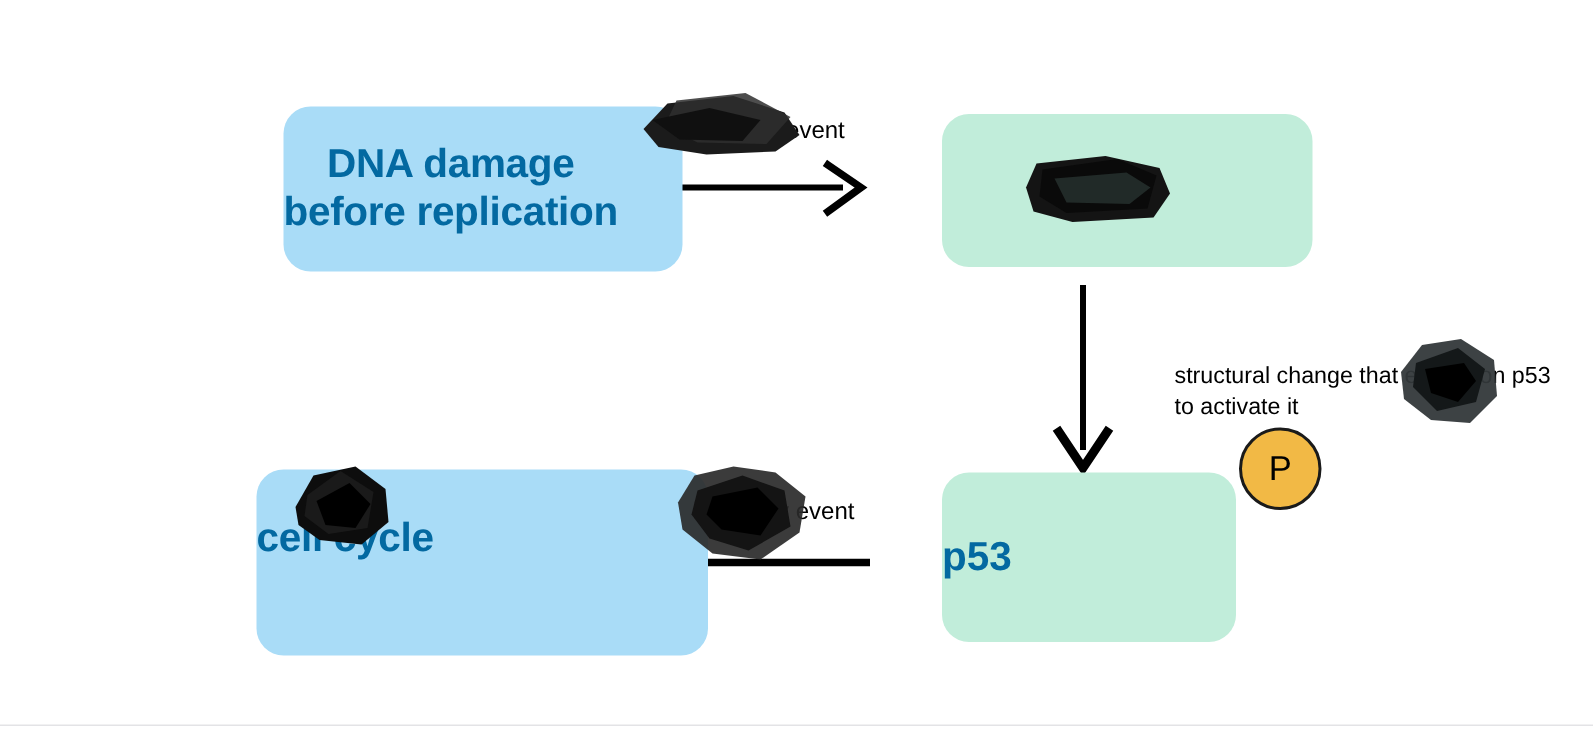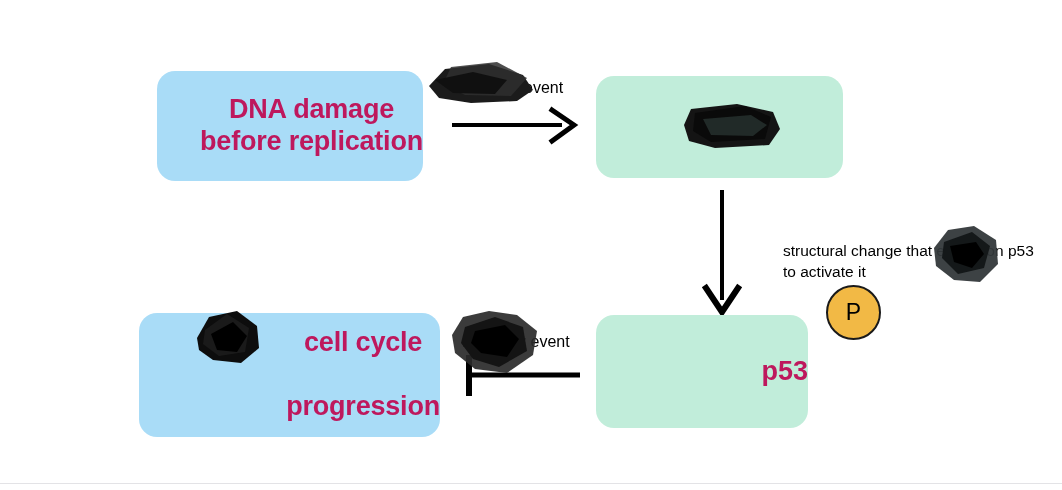--- a/index.html
+++ b/index.html
@@ -22,45 +22,46 @@
     background: #ffffff;
   }
 
   
   .node {
     position: absolute;
     box-sizing: border-box;
     border-radius: 18px;
     display: flex;
     align-items: center;
-    justify-content: flex-end;
+    justify-content: flex-start;
     text-align: center;
-    color: #be185d;
+    color: #0369a1;
     line-height: 1.18;
     user-select: none;
+    margin-left: 32px;
   }
   .node-blue  { background: #a9dcf7; }
   .node-green { background: #c1edda; }
 
   #node-dna-damage {
     left: 157px; top: 71px;
     width: 266px; height: 110px;
     font-size: 27px;
     font-weight: bold;
     letter-spacing: -0.2px;
   }
   #node-upstream {
     left: 596px; top: 76px;
     width: 247px; height: 102px;
     font-size: 26px;
     font-weight: bold;
   }
   #node-p53 {
     left: 596px; top: 315px;
-    width: 212px; height: 113px;
+    width: 196px; height: 113px;
     font-size: 27px;
     font-weight: bold;
   }
   #node-cellcycle {
     left: 139px; top: 313px;
     width: 301px; height: 124px;
     font-size: 27px;
     font-weight: bold;
     letter-spacing: -0.2px;
   }
@@ -162,21 +163,20 @@
   </div>
 
   <div class="node node-green" id="node-p53">
     <span>p53</span>
   </div>
 
   <div class="node node-blue" id="node-cellcycle">
     <span>
       <span>cell cycle</span><br>
       <br>
-      <span>progression</span>
     </span>
   </div>
 
   <div class="edge-label" id="label-activating">activating event</div>
 
   <div class="edge-label" id="label-inhibitory">inhibitory event</div>
 
   <div id="caption-structural">
     <span>structural change that            enacts</span>
     <span>on p53 to activate it</span>

